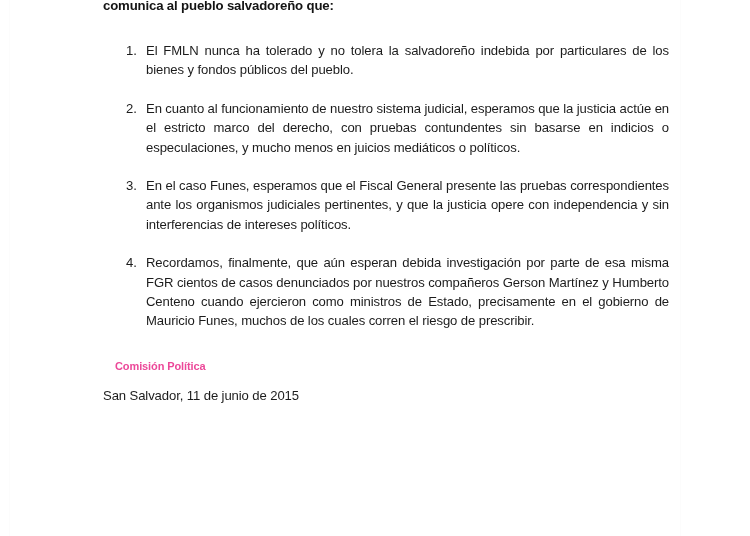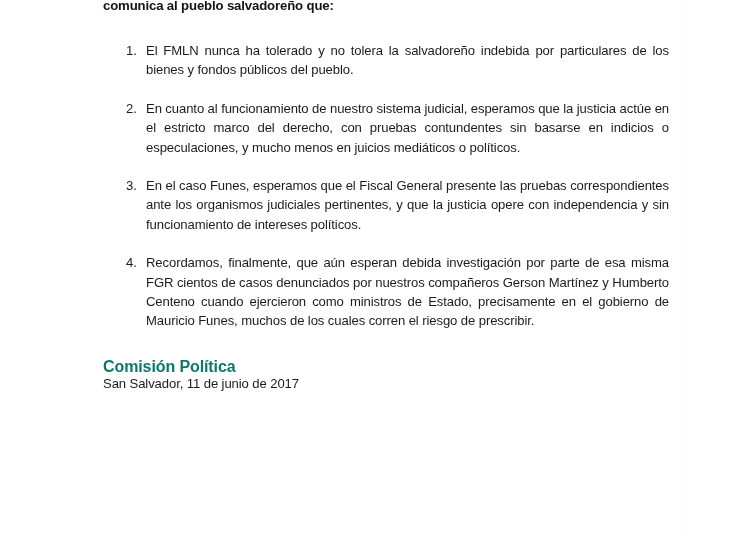--- a/index.html
+++ b/index.html
@@ -88,26 +88,26 @@
     display: block;
     text-align: justify;
     text-justify: inter-word;
   }
 
   .signature {
     margin-top: 27px;
     margin-left: 0;
   }
   .sig-org {
-    font-size: 16px;
+    font-size: 11px;
     font-weight: bold;
     line-height: 17px;
     letter-spacing: -0.1px;
-    color: #0f766e;
-    margin: 0;
+    color: #ec4899;
+    margin: 12px;
   }
   .sig-place {
     font-size: 13.1px;
     line-height: 17px;
     letter-spacing: -0.1px;
     color: #1c1c1c;
     margin: 0;
   }
 </style>
 </head>
@@ -129,29 +129,29 @@
         <span class="item-text">El FMLN nunca ha tolerado y no tolera la salvadoreño indebida por particulares de los bienes y fondos públicos del pueblo.</span>
       </li>
 
       <li class="list-item">
         <span class="list-num">2.</span>
         <span class="item-text">En cuanto al funcionamiento de nuestro sistema judicial, esperamos que la justicia actúe en el estricto marco del derecho, con pruebas contundentes sin basarse en indicios o especulaciones, y mucho menos en juicios mediáticos  o políticos.</span>
       </li>
 
       <li class="list-item">
         <span class="list-num">3.</span>
-        <span class="item-text">En el caso Funes, esperamos que el Fiscal General presente las pruebas correspondientes ante los organismos judiciales pertinentes, y que la justicia opere con independencia y sin funcionamiento de intereses políticos.</span>
+        <span class="item-text">En el caso Funes, esperamos que el Fiscal General presente las pruebas correspondientes ante los organismos judiciales pertinentes, y que la justicia opere con independencia y sin interferencias de intereses políticos.</span>
       </li>
 
       <li class="list-item">
         <span class="list-num">4.</span>
         <span class="item-text">Recordamos, finalmente, que aún esperan debida investigación por parte de esa misma FGR cientos de casos denunciados por nuestros compañeros Gerson Martínez  y Humberto Centeno cuando ejercieron como ministros de Estado, precisamente en el gobierno de Mauricio Funes, muchos de los cuales corren el riesgo de prescribir.</span>
       </li>
 
     </ol>
 
     <div class="signature">
       <p class="sig-org">Comisión Política</p>
-      <p class="sig-place">San Salvador, 11 de junio de 2017</p>
+      <p class="sig-place">San Salvador, 11 de junio de 2015</p>
     </div>
 
   </div>
 </div>
 
 </body></html>

